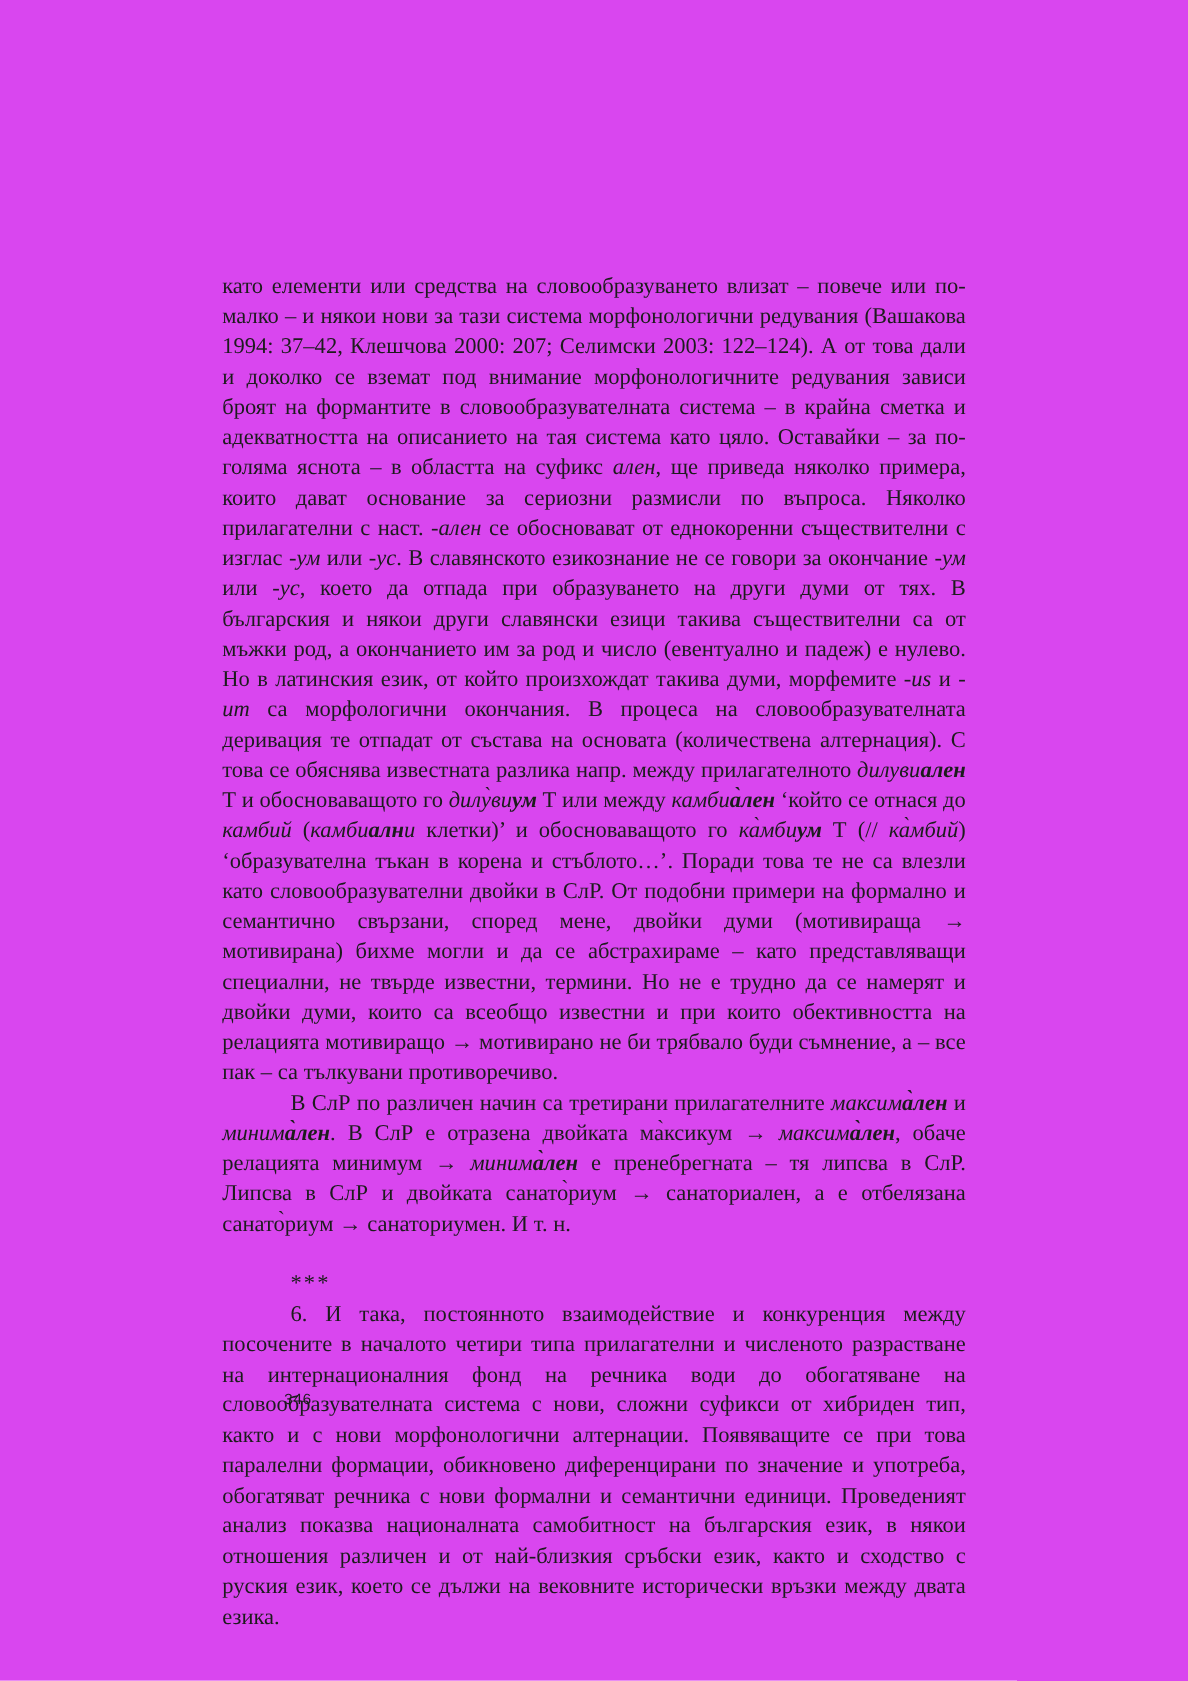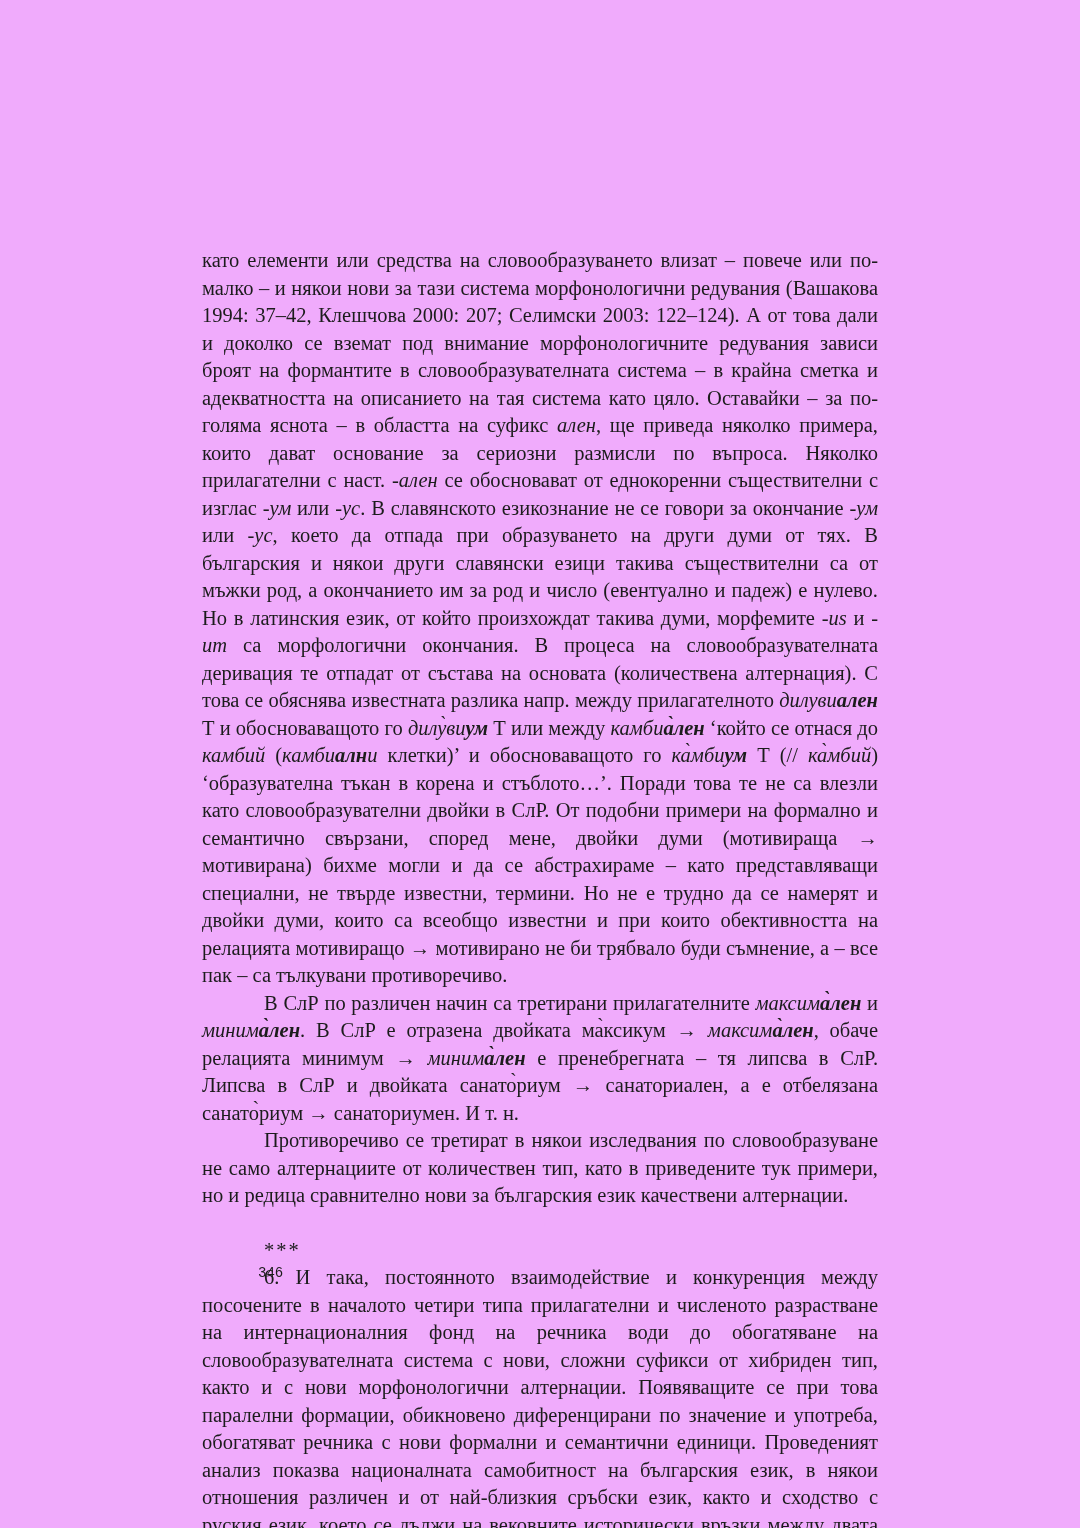--- a/index.html
+++ b/index.html
@@ -4,21 +4,21 @@
 <style>
   html, body {
     margin: 0;
     padding: 0;
     background: #ffffff;
   }
   .page {
     position: relative;
     width: 1080px;
     height: 1528px;
-    background: #f0abfc;
+    background: #d946ef;
     overflow: hidden;
     font-family: "Liberation Serif", serif;
     color: #1c1c1c;
   }
   .text-block {
     position: absolute;
     left: 202px;
     top: 247px;
     width: 676px;
     font-size: 20.5px;
@@ -51,18 +51,17 @@
     font-family: Liberation Mono, monospace;
   }
 </style>
 </head>
 <body>
 
 <div class="page">
   <div class="text-block">
       <p class="para"><span class="r-n">като елементи или средства на словообразуването влизат – повече или по-малко – и някои нови за тази система морфонологични редувания (Вашакова 1994: 37–42, Клешчова 2000: 207; Селимски 2003: 122–124). А от това дали и доколко се вземат под внимание морфонологичните редувания зависи броят на формантите в словообразувателната система – в крайна сметка и адекватността на описанието на тая система като цяло. Оставайки – за по-голяма яснота – в областта на суфикс </span><span class="r-i">ален</span><span class="r-n">, ще приведа няколко примера, които дават основание за сериозни размисли по въпроса. Няколко прилагателни с наст. </span><span class="r-i">-ален</span><span class="r-n"> се обосновават от еднокоренни съществителни с изглас </span><span class="r-i">-ум</span><span class="r-n"> или </span><span class="r-i">-ус</span><span class="r-n">. В славянското езикознание не се говори за окончание </span><span class="r-i">-ум</span><span class="r-n"> или </span><span class="r-i">-ус</span><span class="r-n">, което да отпада при образуването на други думи от тях. В българския и някои други славянски езици такива съществителни са от мъжки род, а окончанието им за род и число (евентуално и падеж) е нулево. Но в латинския език, от който произхождат такива думи, морфемите </span><span class="r-i">-us</span><span class="r-n"> и </span><span class="r-i">-um</span><span class="r-n"> са морфологични окончания. В процеса на словообразувателната деривация те отпадат от състава на основата (количествена алтернация). С това се обяснява известната разлика напр. между прилагателното </span><span class="r-i">дилуви</span><span class="r-bi">ален</span><span class="r-n"> Т и обосноваващото го </span><span class="r-i">дилу̀ви</span><span class="r-bi">ум</span><span class="r-n"> Т или между </span><span class="r-i">камби</span><span class="r-bi">а̀лен</span><span class="r-n"> ‘който се отнася до </span><span class="r-i">камбий</span><span class="r-n"> (</span><span class="r-i">камби</span><span class="r-bi">алн</span><span class="r-i">и</span><span class="r-n"> клетки)’ и обосноваващото го </span><span class="r-i">ка̀мби</span><span class="r-bi">ум</span><span class="r-n"> Т (// </span><span class="r-i">ка̀мбий</span><span class="r-n">) ‘образувателна тъкан в корена и стъблото…’. Поради това те не са влезли като словообразувателни двойки в СлР. От подобни примери на формално и семантично свързани, според мене, двойки думи (мотивираща → мотивирана) бихме могли и да се абстрахираме – като представляващи специални, не твърде известни, термини. Но не е трудно да се намерят и двойки думи, които са всеобщо известни и при които обективността на релацията мотивиращо → мотивирано не би трябвало буди съмнение, а – все пак – са тълкувани противоречиво.</span></p>
       <p class="para indent"><span class="r-n">В СлР по различен начин са третирани прилагателните </span><span class="r-i">максим</span><span class="r-bi">а̀лен</span><span class="r-n"> и </span><span class="r-i">миним</span><span class="r-bi">а̀лен</span><span class="r-n">. В СлР е отразена двойката </span><span class="r-b">ма̀ксикум</span><span class="r-n"> → </span><span class="r-i">максим</span><span class="r-bi">а̀лен</span><span class="r-n">, обаче релацията </span><span class="r-b">минимум</span><span class="r-n"> → </span><span class="r-i">миним</span><span class="r-bi">а̀лен</span><span class="r-n"> е пренебрегната – тя липсва в СлР. Липсва в СлР и двойката </span><span class="r-b">санато̀риум</span><span class="r-n"> → санатори</span><span class="r-b">ален</span><span class="r-n">, а е отбелязана </span><span class="r-b">санато̀риум</span><span class="r-n"> → санаториу</span><span class="r-b">мен</span><span class="r-n">. И т. н.</span></p>
-      <p class="para indent"><span class="r-n">Противоречиво се третират в някои изследвания по словообразуване не само алтернациите от количествен тип, като в приведените тук примери, но и редица сравнително нови за българския език качествени алтернации.</span></p>
       <p class="para indent separator"><span class="r-n">***</span></p>
       <p class="para indent"><span class="r-n">6. И така, постоянното взаимодействие и конкуренция между посочените в началото четири типа прилагателни и численото разрастване на интернационалния фонд на речника води до обогатяване на словообразувателната система с нови, сложни суфикси от хибриден тип, както и с нови морфонологични алтернации. Появяващите се при това паралелни формации, обикновено диференцирани по значение и употреба, обогатяват речника с нови формални и семантични единици. Проведеният анализ показва националната самобитност на българския език, в някои отношения различен и от най-близкия сръбски език, както и сходство с руския език, което се дължи на вековните исторически връзки между двата езика.</span></p>
     </div>
   <div class="page-number">346</div>
 </div>
 
 </body></html>

